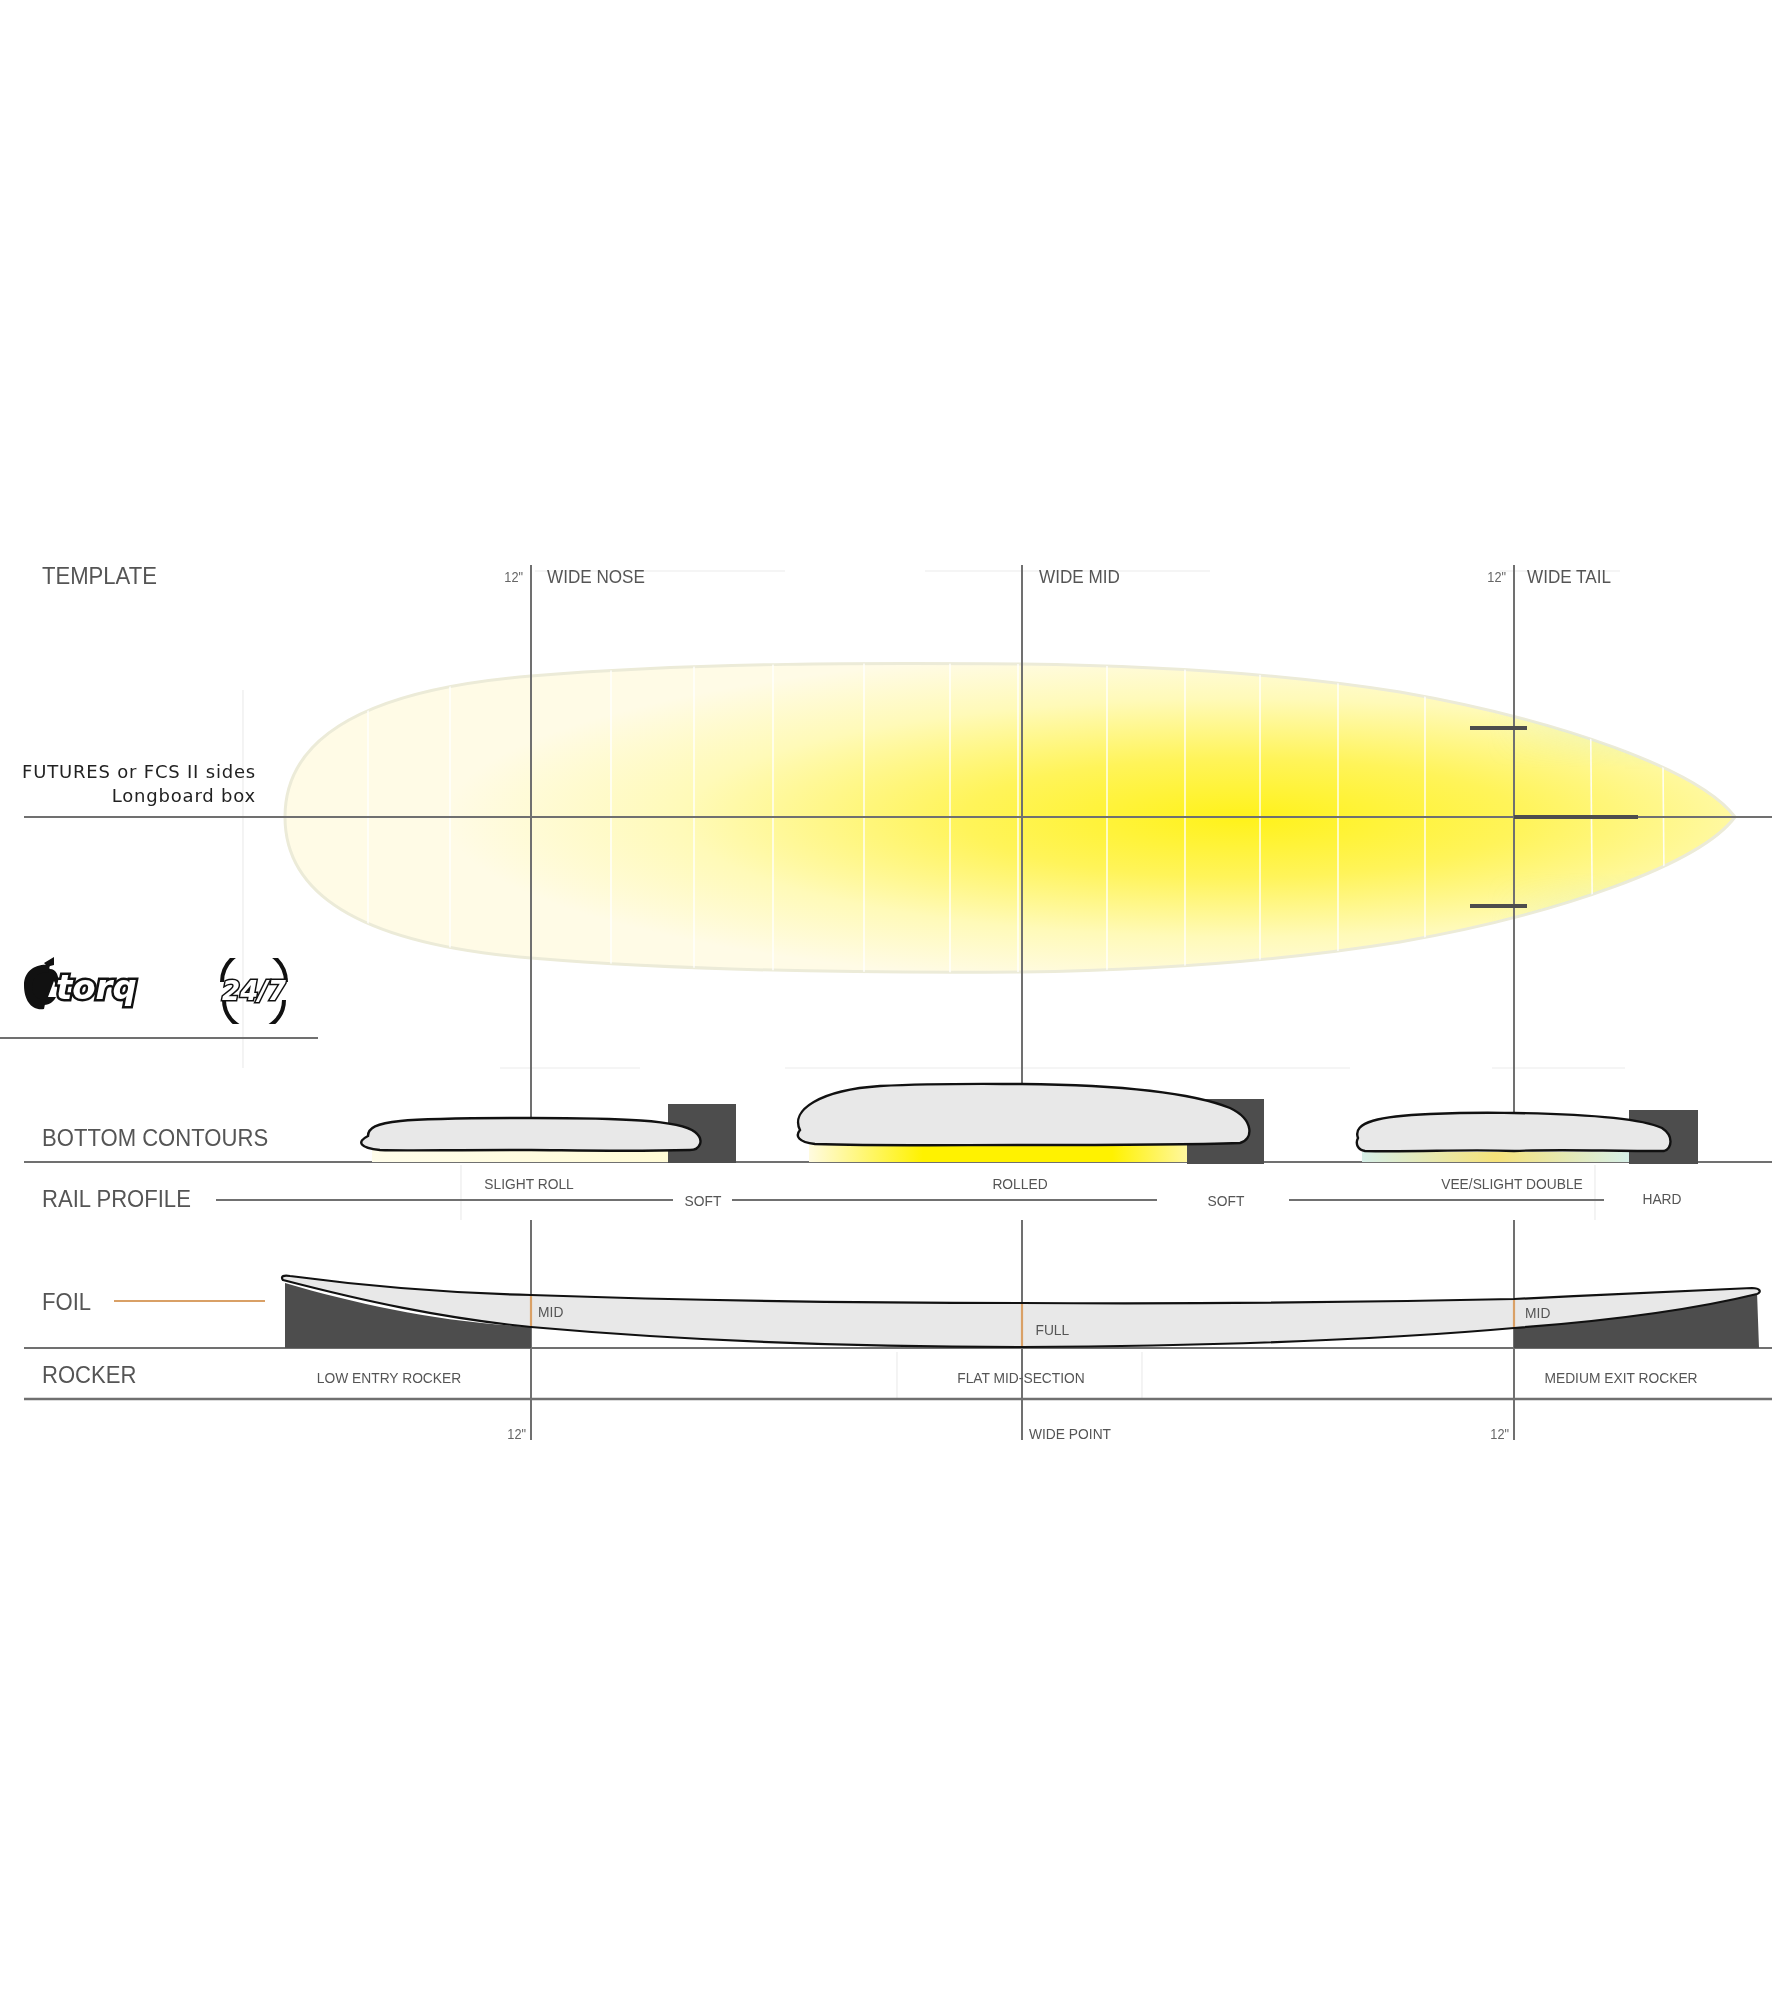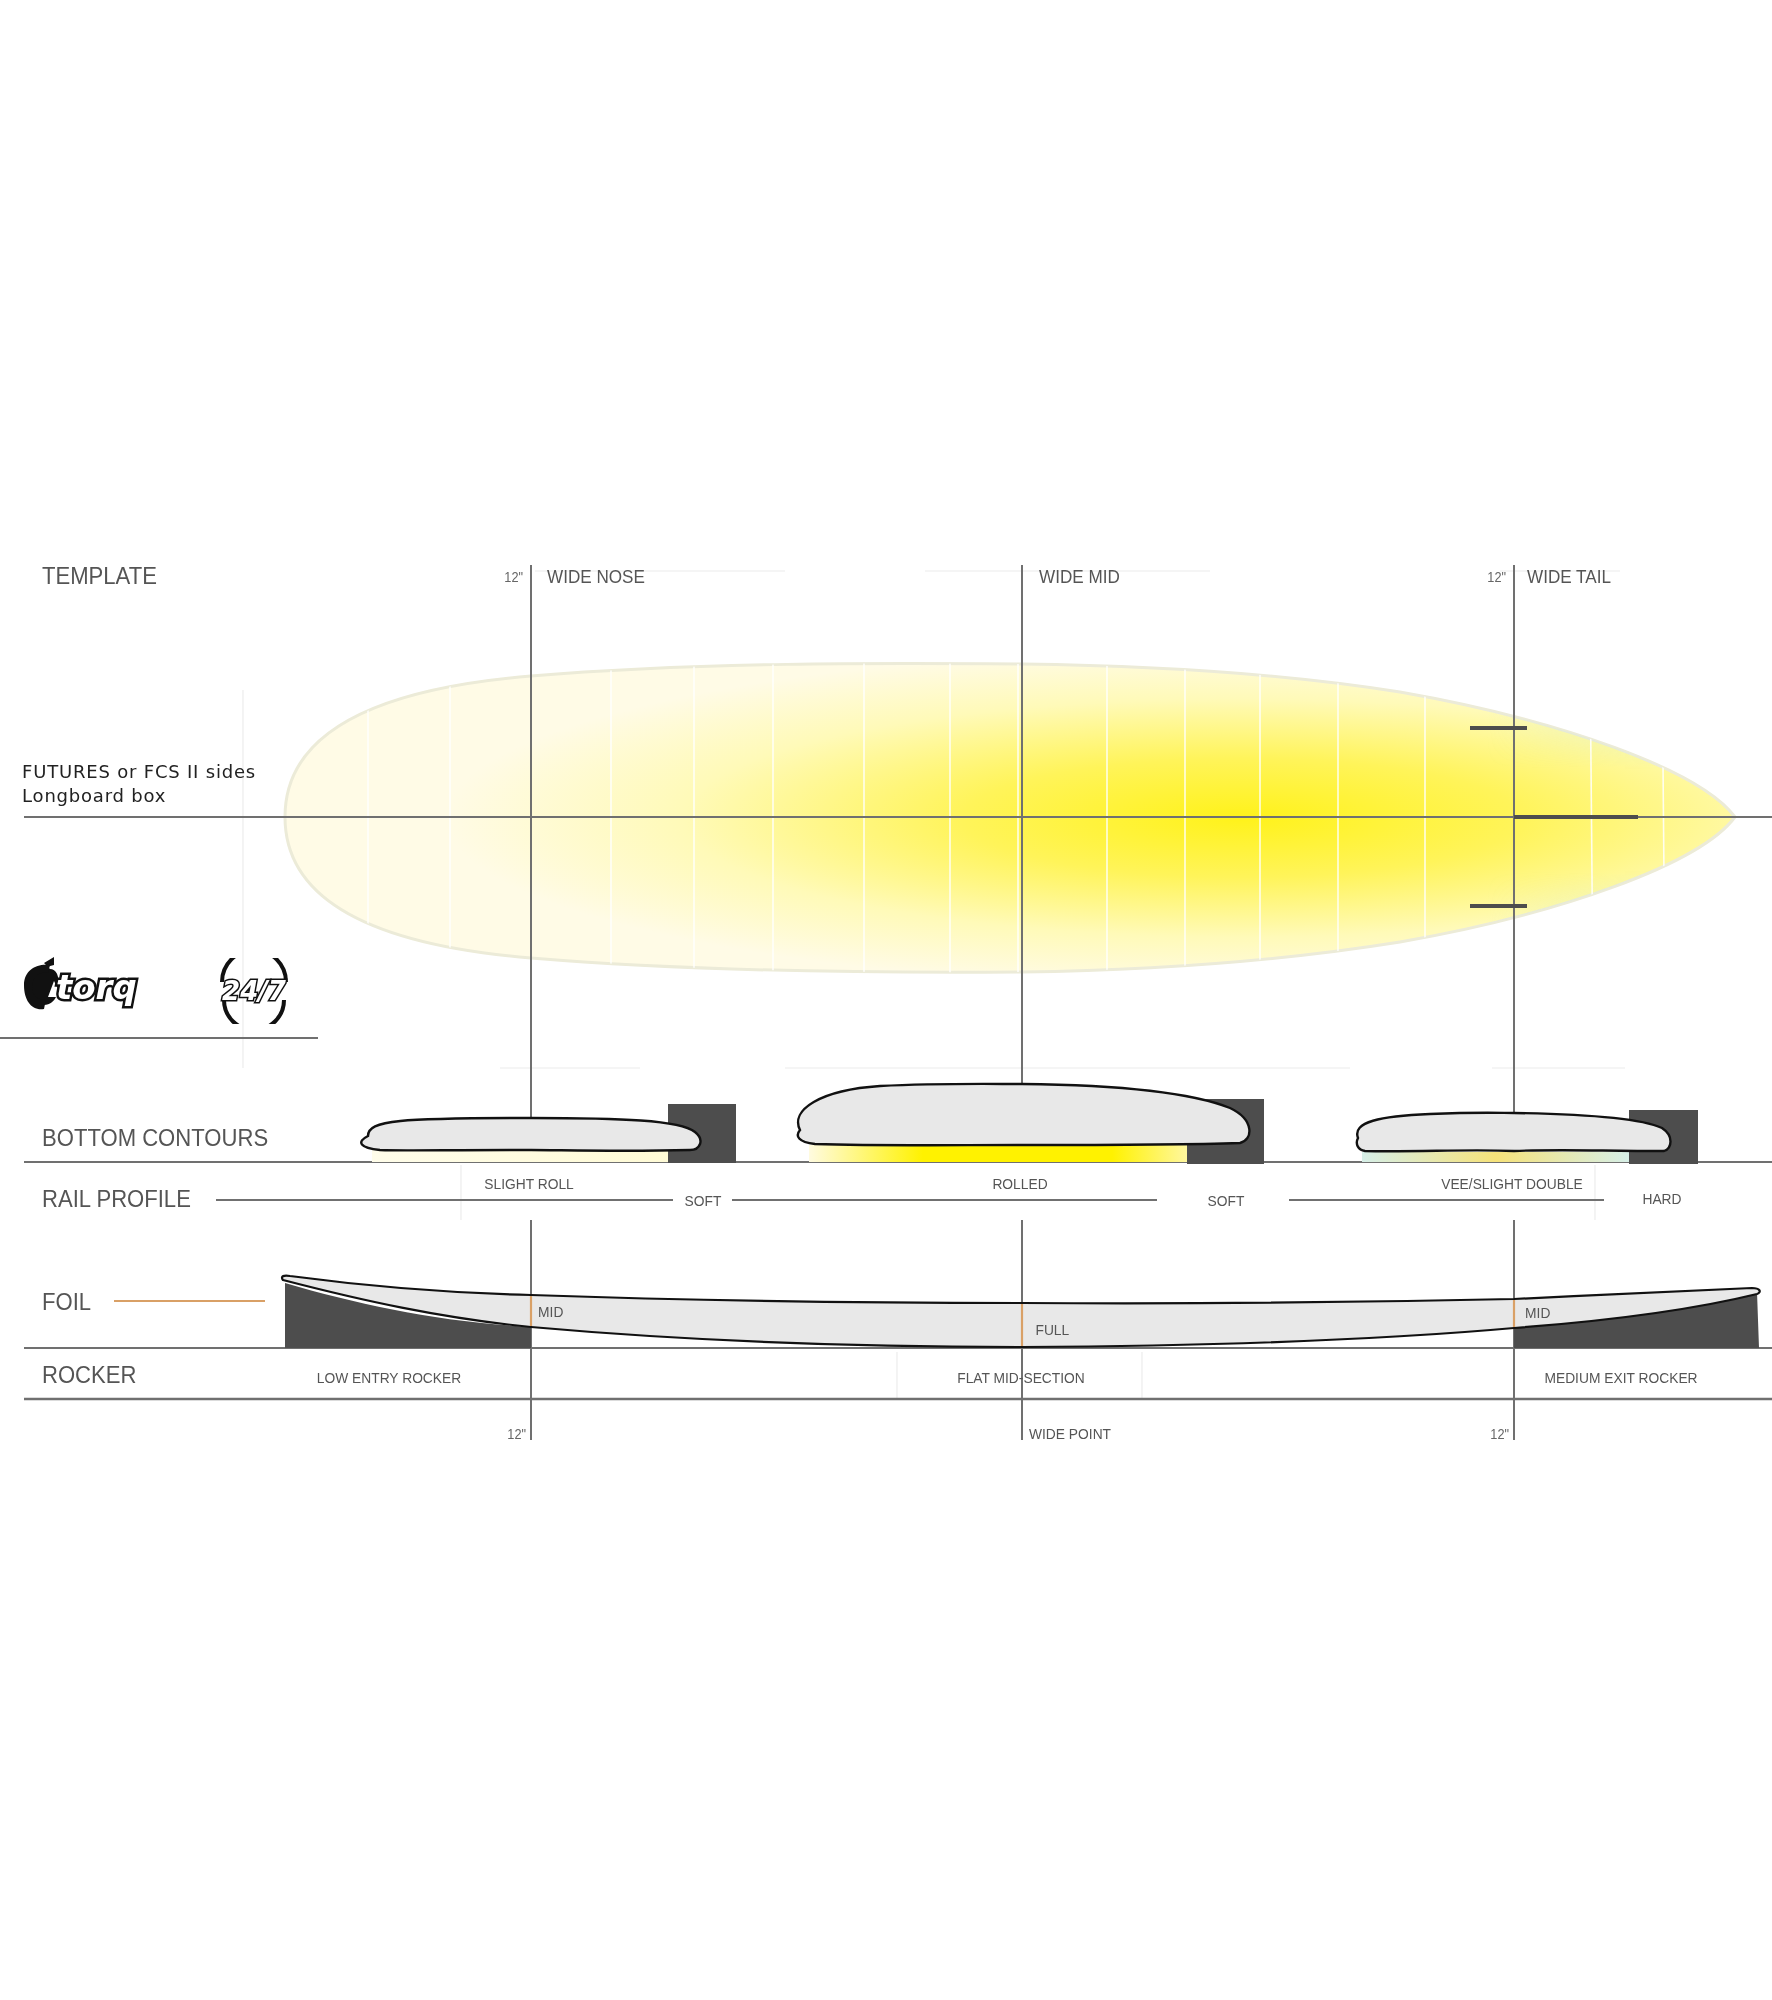--- a/index.html
+++ b/index.html
@@ -3,21 +3,21 @@
 <meta charset="utf-8">
 <style>
   html, body { margin:0; padding:0; background:#ffffff; }
   body { width:1772px; height:2000px; position:relative; overflow:hidden; font-family:"Liberation Sans", sans-serif; }
   #stage { position:absolute; left:0; top:0; width:1772px; height:2000px; }
   .lbl { position:absolute; color:#555555; white-space:nowrap; font-family:"Liberation Sans", sans-serif; line-height:1; }
   .sec { font-size:24px; letter-spacing:0px; transform:scaleX(0.92); transform-origin:left center; }
   .hdr { font-size:19px; transform:scaleX(0.9); transform-origin:left center; }
   .sm { font-size:15px; transform:scaleX(0.92); }
   .tick { font-size:15px; color:#666; transform:scaleX(0.85); transform-origin:right center; }
-  .fins { font-family:"DejaVu Sans", sans-serif; font-size:18px; color:#222; line-height:24px; letter-spacing:0.8px; }
+  .fins { font-family:"DejaVu Sans", sans-serif; font-size:18px; color:#222; text-align:right; line-height:24px; letter-spacing:0.8px; }
   .ctr { transform:translateX(-50%) scaleX(0.92); }
   .logo { position:absolute; }
 </style>
 </head>
 <body>
 
 <svg id="stage" width="1772" height="2000" viewBox="0 0 1772 2000" xmlns="http://www.w3.org/2000/svg">
   <defs>
     <radialGradient id="boardGrad" cx="0.66" cy="0.5" r="0.55" fx="0.66" fy="0.5">
       <stop offset="0" stop-color="#fff21a"></stop>

